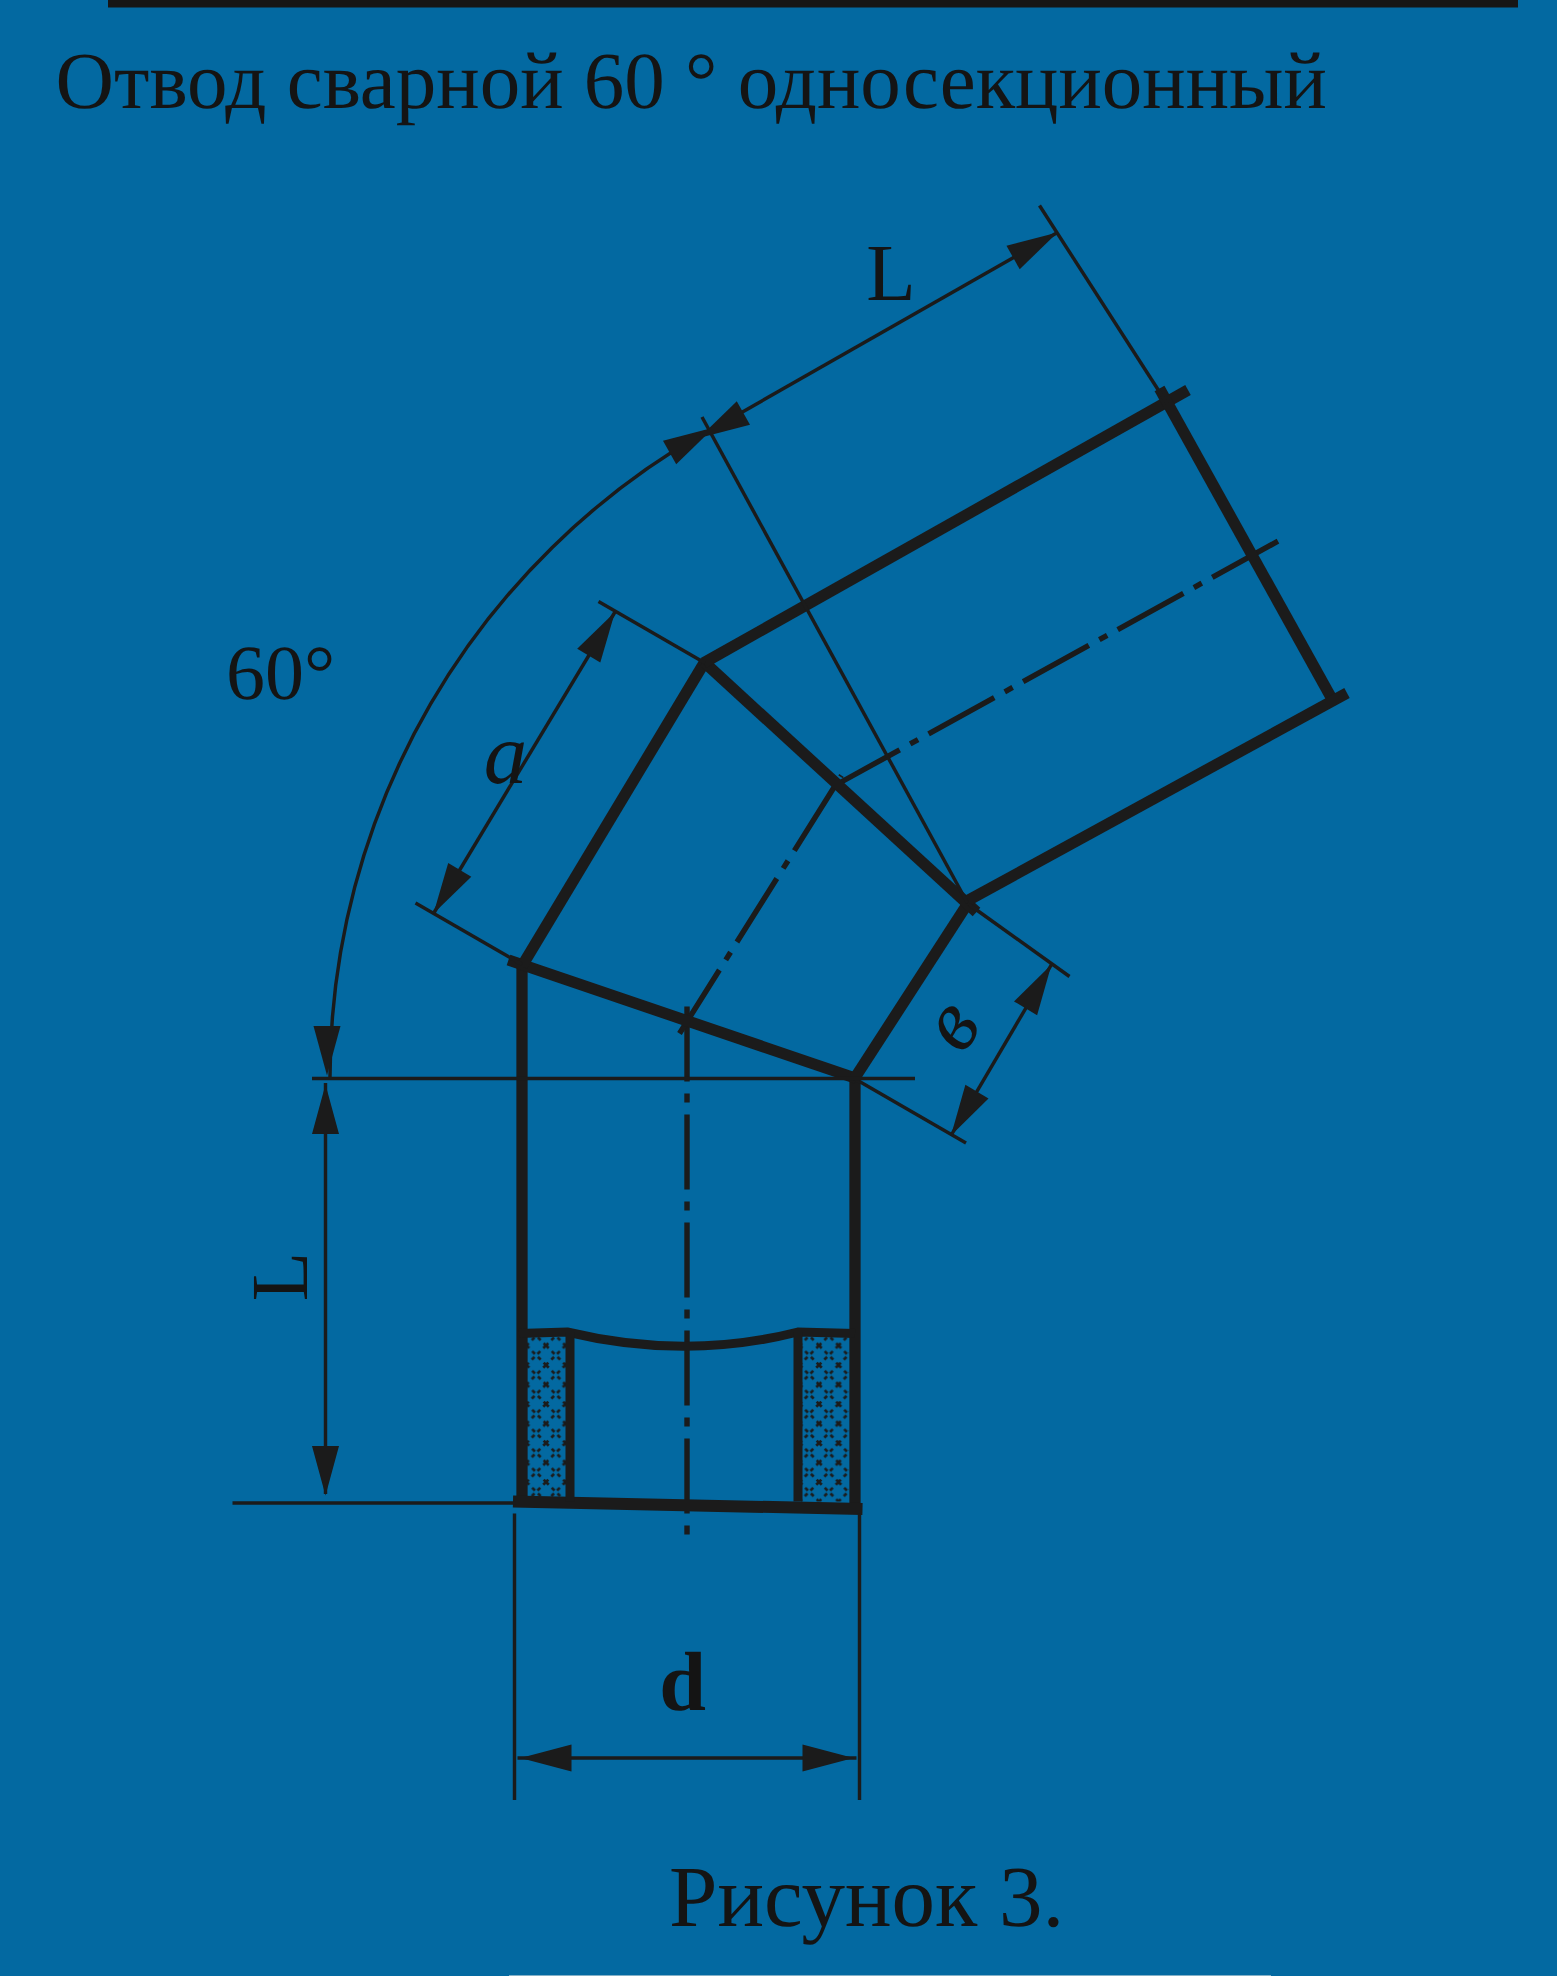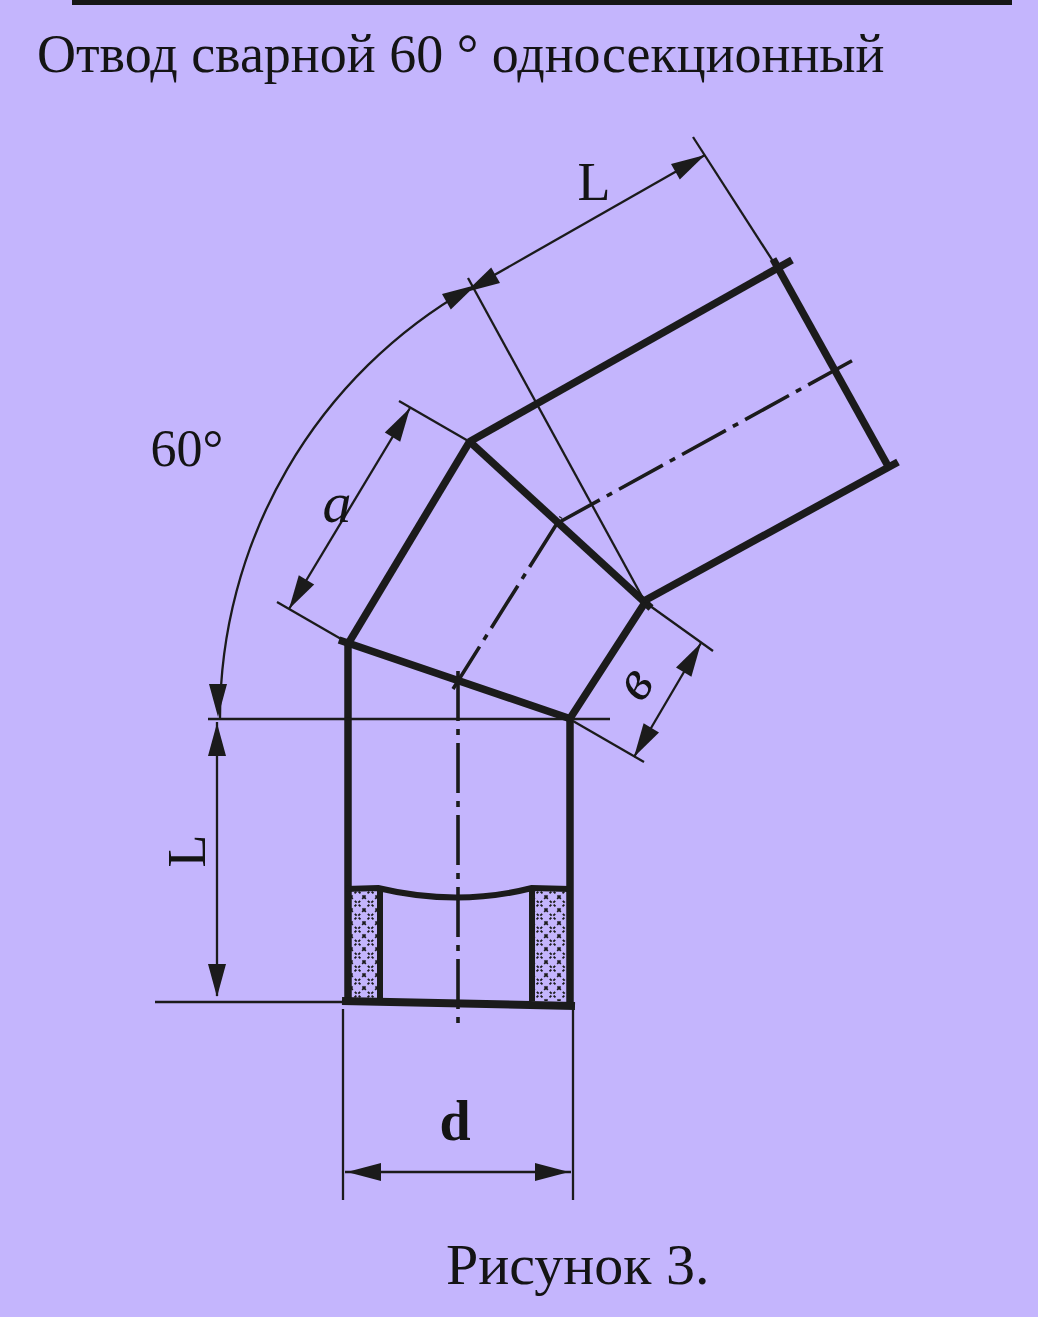--- a/index.html
+++ b/index.html
@@ -5,21 +5,21 @@
   html, body {
     margin: 0;
     padding: 0;
     background: #e8e8e6;
   }
   .page {
     position: relative;
     width: 1038px;
     height: 1317px;
     margin: 0 auto;
-    background: #c4b5fd;
+    background: #0369a1;
     overflow: hidden;
     font-family: "Liberation Serif", serif;
   }
   svg { display: block; }
   .ink-stroke { stroke: #1b1b1b; fill: none; }
   .thick  { stroke-width: 7.5; }
   .thick8 { stroke-width: 8; }
   .med    { stroke-width: 6; }
   .thin   { stroke-width: 2.3; }
   .cline  { stroke-width: 3.6; stroke-dasharray: 50 8 6 8; }

